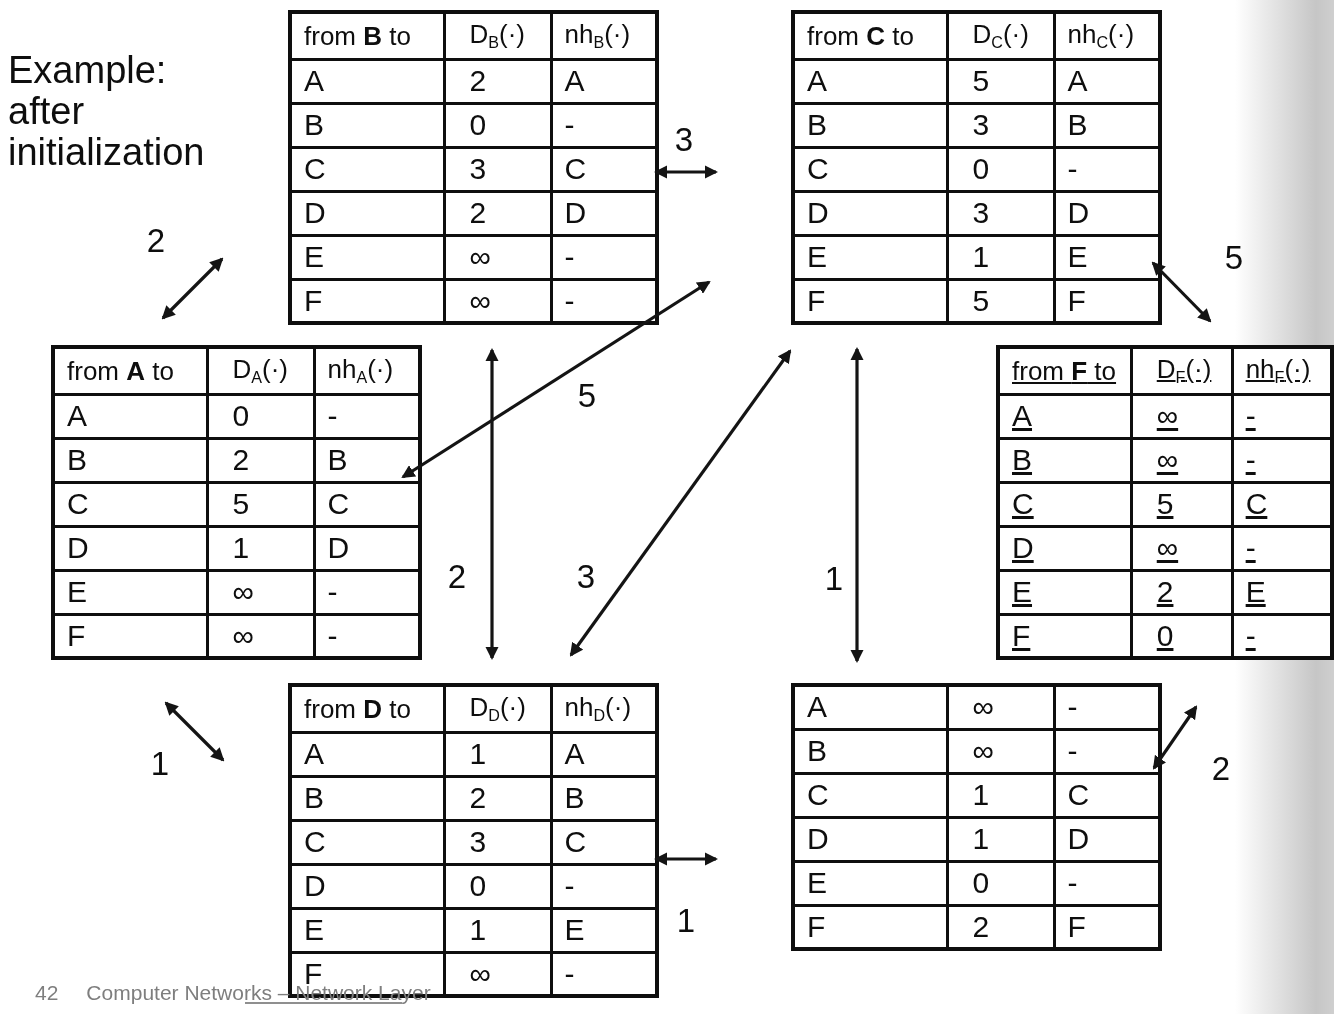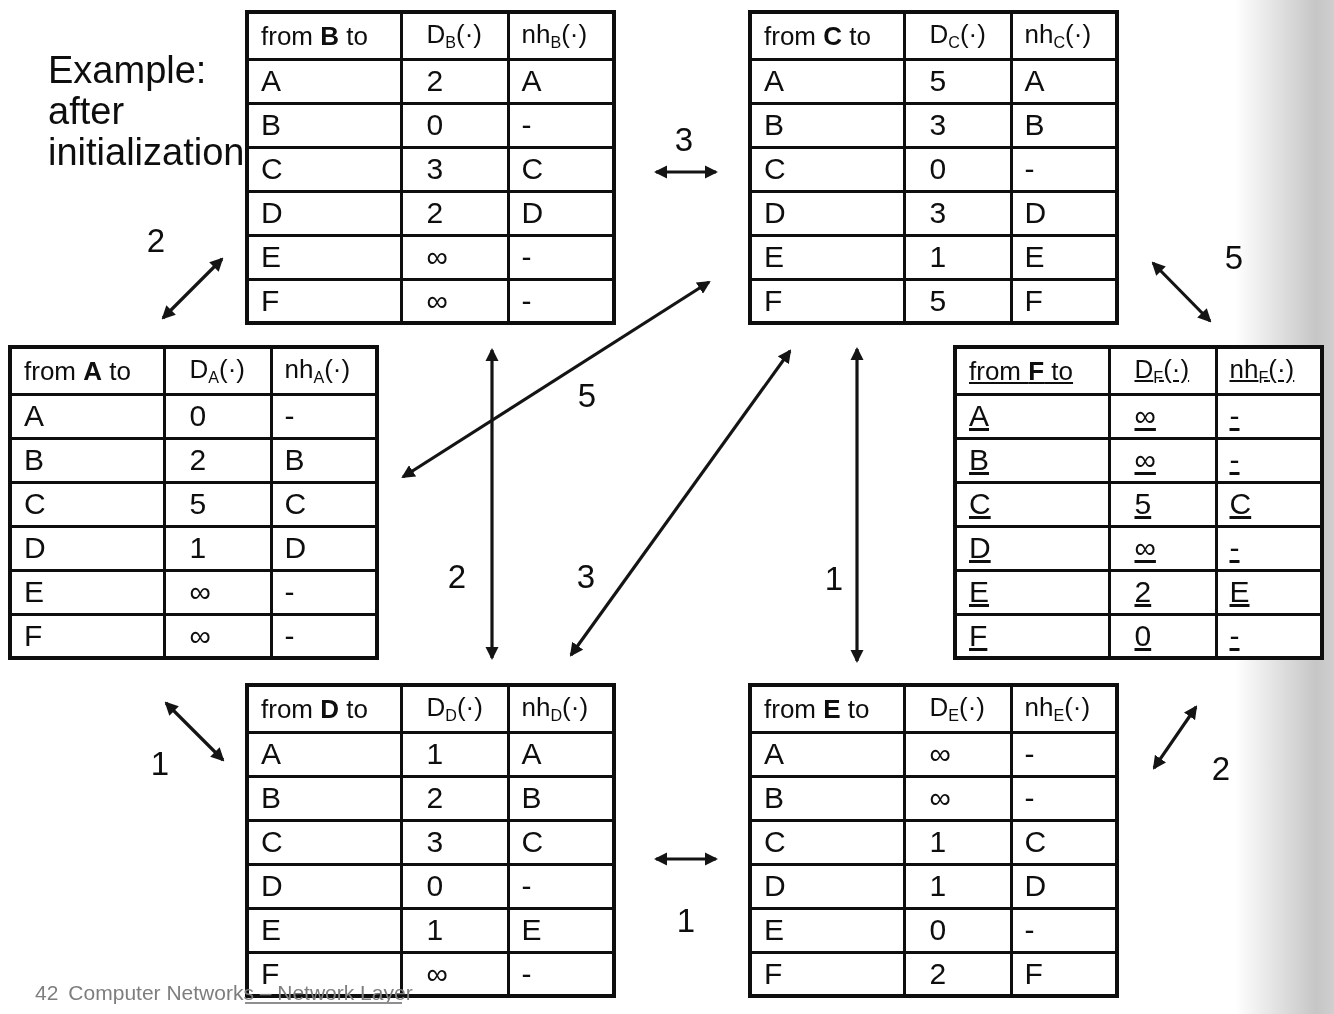--- a/index.html
+++ b/index.html
@@ -3,26 +3,26 @@
 <meta charset="utf-8">
 <style>
   html,body{margin:0;padding:0;}
   body{font-family:"Liberation Sans", sans-serif; color:#0e0e0e;}
   #slide{
     position:relative; width:1334px; height:1014px; overflow:hidden;
     background:linear-gradient(to right, #ffffff 0px, #ffffff 1235px, #c6c6c6 1316px, #cfcfcf 1334px);
   }
   .title{
     position:absolute; left:8px; top:50px; width:240px;
-    font-size:38px; line-height:41px; white-space:pre-line; color:#0e0e0e;margin-left:40px;
+    font-size:38px; line-height:41px; white-space:pre-line; color:#0e0e0e;
   }
   
   .rt{
     position:absolute; border-collapse:collapse; background:#ffffff;
-    border:4px solid #0e0e0e; table-layout:fixed;
+    border:4px solid #0e0e0e; table-layout:fixed;margin-left:43px;
   }
   .rt td{
     border:3px solid #0e0e0e; box-sizing:border-box;
     height:44px; padding:0 0 0 12px; vertical-align:middle;
     font-size:30px; line-height:1;
   }
   .rt td:first-child{width:154px;}
   .rt td:nth-child(2){width:107px;padding-left:24px;}
   .rt td:nth-child(3){width:106px;}
   .rt tr.hd td{font-size:26px; height:47px;}
@@ -39,21 +39,21 @@
   .arrows line{stroke:#141414; stroke-width:3.2px;}
   .elabel{
     position:absolute; z-index:3; transform:translate(-50%,-50%);
     font-size:33px; color:#0e0e0e;
   }
   
   .footer{
     position:absolute; left:35px; top:981px; z-index:5;
     font-size:21px; color:#7e7e7e; white-space:nowrap;
   }
-  .footer .pg{margin-right:10px;}
+  .footer .pg{margin-right:28px;}
   .footer-line{
     position:absolute; left:245px; top:1002px; width:157px; height:2px;
     background:#8f8f8f; z-index:5;
   }
 </style>
 </head>
 <body>
 
 <div id="slide">
 
@@ -256,25 +256,20 @@
     <tr>
           <td>F</td>
           <td>∞</td>
           <td>-</td>
         </tr>
   </tbody>
     </table>
 
   <table class="rt tbl-e">
     <tbody>
-        <tr class="hd">
-      <td><span>from </span><b>E</b><span> to</span></td>
-      <td><span>D</span><sub>E</sub><span>(·)</span></td>
-      <td><span>nh</span><sub>E</sub><span>(·)</span></td>
-    </tr>
     <tr>
           <td>A</td>
           <td>∞</td>
           <td>-</td>
         </tr>
     <tr>
           <td>B</td>
           <td>∞</td>
           <td>-</td>
         </tr>

